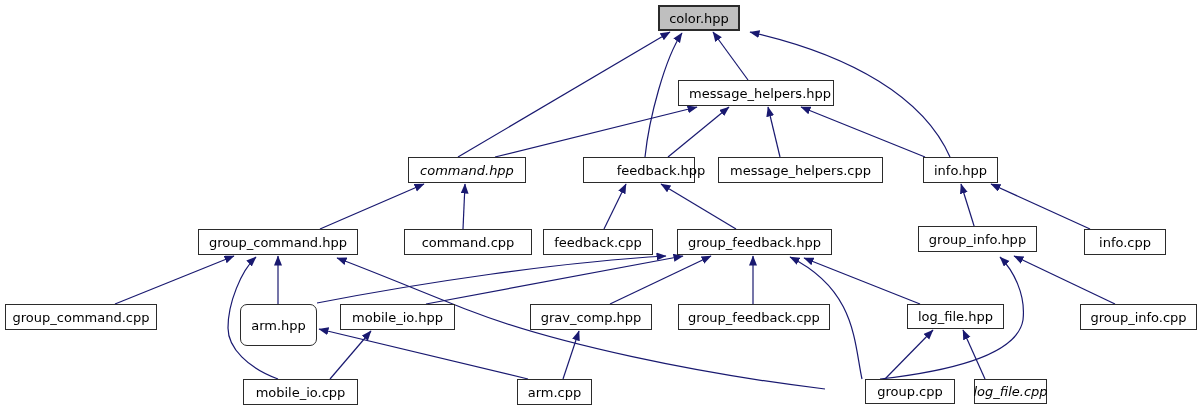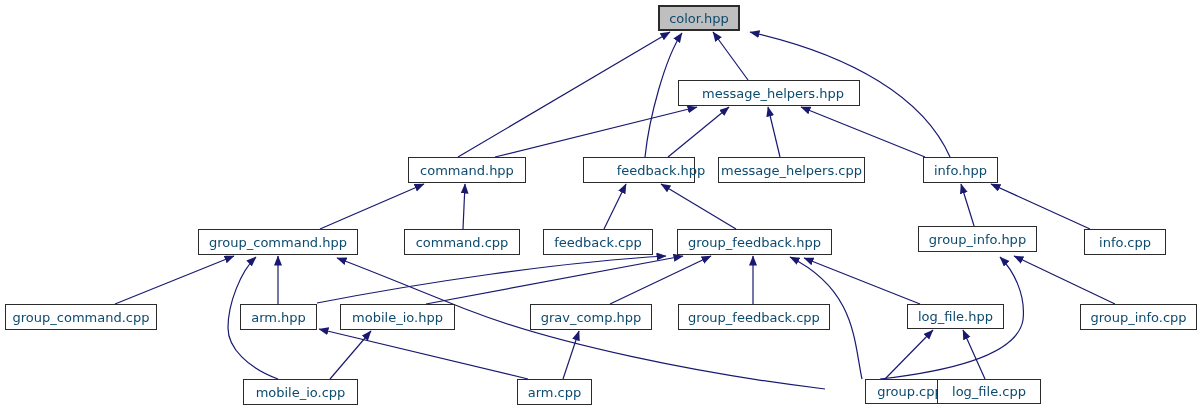--- a/index.html
+++ b/index.html
@@ -11,21 +11,21 @@
     font-family:"DejaVu Sans",sans-serif;
   }
   .edges{position:absolute;left:0;top:0;width:1204px;height:411px;}
   .edge{fill:none;stroke:var(--edge-color,#191970);stroke-width:1.2px;}
   .node{
     position:absolute;
     box-sizing:border-box;
     border:1px solid var(--node-border,#2b2b2b);
     background:var(--node-fill,#ffffff);
     display:flex;align-items:center;justify-content:center;
-    font-size:13px;line-height:1;color:#0c4a6e;
+    font-size:13px;line-height:1;color:#000000;
     white-space:nowrap;
     cursor:pointer;
   }
   .node.highlight{
     background:var(--highlight-fill,#bfbfbf);
     border:2px solid var(--node-border,#2b2b2b);
     cursor:default;
   }
 </style>
 </head>
@@ -67,57 +67,57 @@
       <path d="M885,379 L933,330" class="edge" marker-end="url(#arrow)"></path>
       <path d="M985,379 L963,330" class="edge" marker-end="url(#arrow)"></path>
       <path d="M330,379 L371,331" class="edge" marker-end="url(#arrow)"></path>
       <path d="M528,379 L319,329" class="edge" marker-end="url(#arrow)"></path>
       <path d="M563,379 L579,331" class="edge" marker-end="url(#arrow)"></path>
     </svg>
   <div>
       <div class="node highlight" style="left: 658px; top: 5px; width: 82px; height: 26px;">
         <span>color.hpp</span>
       </div>
-      <div class="node" style="left: 678px; top: 80px; width: 182px; height: 26px; padding-left: 8px;">
+      <div class="node" style="left: 678px; top: 80px; width: 156px; height: 26px; padding-left: 8px;">
         <span>message_helpers.hpp</span>
       </div>
-      <div class="node" style="left: 408px; top: 157px; width: 118px; height: 26px;">
+      <div class="node" style="left: 408px; top: 157px; width: 118px; height: 26px; font-style: italic;">
         <span>command.hpp</span>
       </div>
       <div class="node" style="left: 583px; top: 157px; width: 112px; height: 26px; padding-left: 44px;">
         <span>feedback.hpp</span>
       </div>
-      <div class="node" style="left: 718px; top: 157px; width: 147px; height: 26px;">
+      <div class="node" style="left: 718px; top: 157px; width: 165px; height: 26px;">
         <span>message_helpers.cpp</span>
       </div>
       <div class="node" style="left: 923px; top: 157px; width: 75px; height: 26px;">
         <span>info.hpp</span>
       </div>
       <div class="node" style="left: 198px; top: 229px; width: 160px; height: 26px;">
         <span>group_command.hpp</span>
       </div>
-      <div class="node" style="left: 404px; top: 229px; width: 116px; height: 26px;">
+      <div class="node" style="left: 404px; top: 229px; width: 128px; height: 26px;">
         <span>command.cpp</span>
       </div>
       <div class="node" style="left: 543px; top: 229px; width: 110px; height: 26px;">
         <span>feedback.cpp</span>
       </div>
       <div class="node" style="left: 677px; top: 229px; width: 155px; height: 26px;">
         <span>group_feedback.hpp</span>
       </div>
       <div class="node" style="left: 918px; top: 226px; width: 119px; height: 26px;">
         <span>group_info.hpp</span>
       </div>
       <div class="node" style="left: 1084px; top: 229px; width: 82px; height: 26px;">
         <span>info.cpp</span>
       </div>
       <div class="node" style="left: 5px; top: 304px; width: 152px; height: 26px;">
         <span>group_command.cpp</span>
       </div>
-      <div class="node" style="left: 240px; top: 304px; width: 77px; height: 26px;">
+      <div class="node" style="left: 240px; top: 304px; width: 77px; height: 42px; border-radius: 7px;">
         <span>arm.hpp</span>
       </div>
       <div class="node" style="left: 340px; top: 304px; width: 115px; height: 26px;">
         <span>mobile_io.hpp</span>
       </div>
       <div class="node" style="left: 530px; top: 304px; width: 122px; height: 26px;">
         <span>grav_comp.hpp</span>
       </div>
       <div class="node" style="left: 678px; top: 304px; width: 152px; height: 26px;">
         <span>group_feedback.cpp</span>
@@ -130,17 +130,17 @@
       </div>
       <div class="node" style="left: 243px; top: 379px; width: 115px; height: 26px;">
         <span>mobile_io.cpp</span>
       </div>
       <div class="node" style="left: 517px; top: 379px; width: 75px; height: 26px;">
         <span>arm.cpp</span>
       </div>
       <div class="node" style="left: 865px; top: 379px; width: 90px; height: 25px;">
         <span>group.cpp</span>
       </div>
-      <div class="node" style="left: 937px; top: 379px; width: 104px; height: 25px;">
+      <div class="node" style="left: 974px; top: 379px; width: 73px; height: 25px; font-style: italic;">
         <span>log_file.cpp</span>
       </div>
     </div>
 </div>
 
 </body></html>

